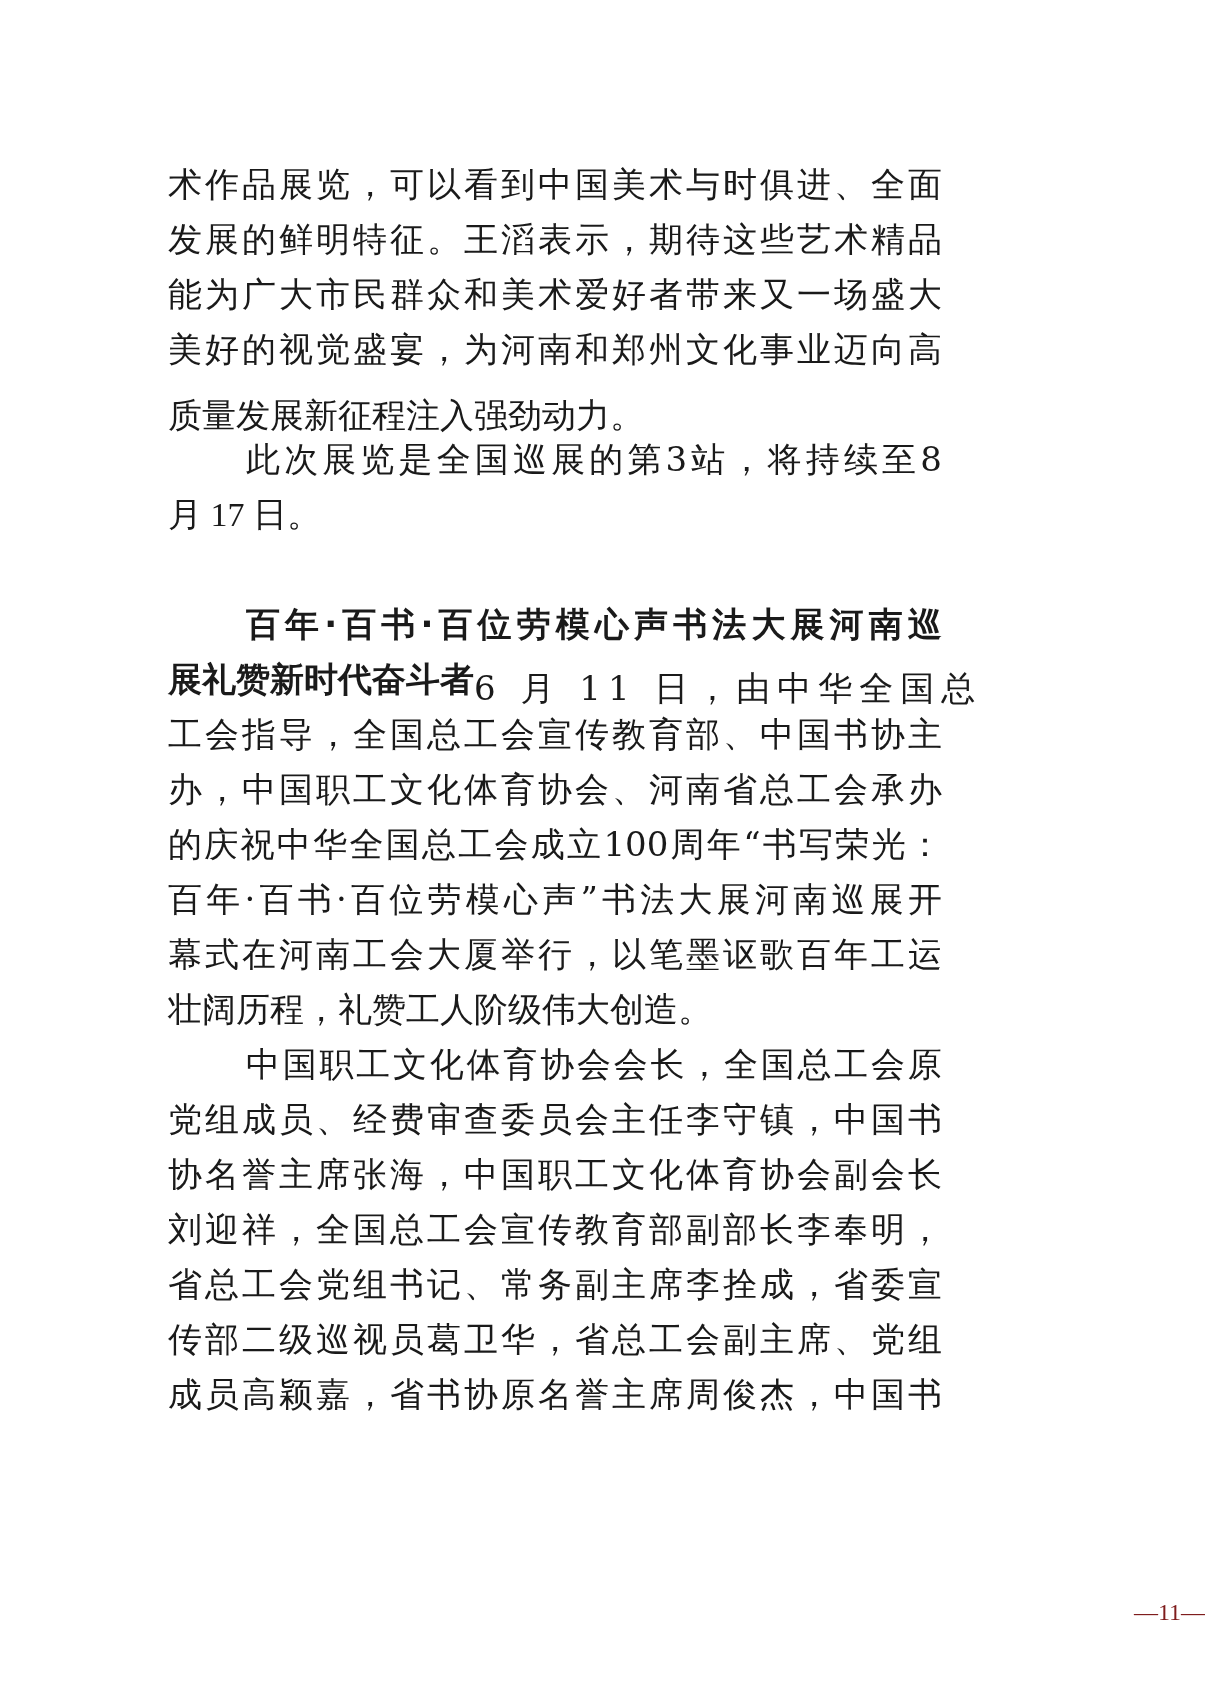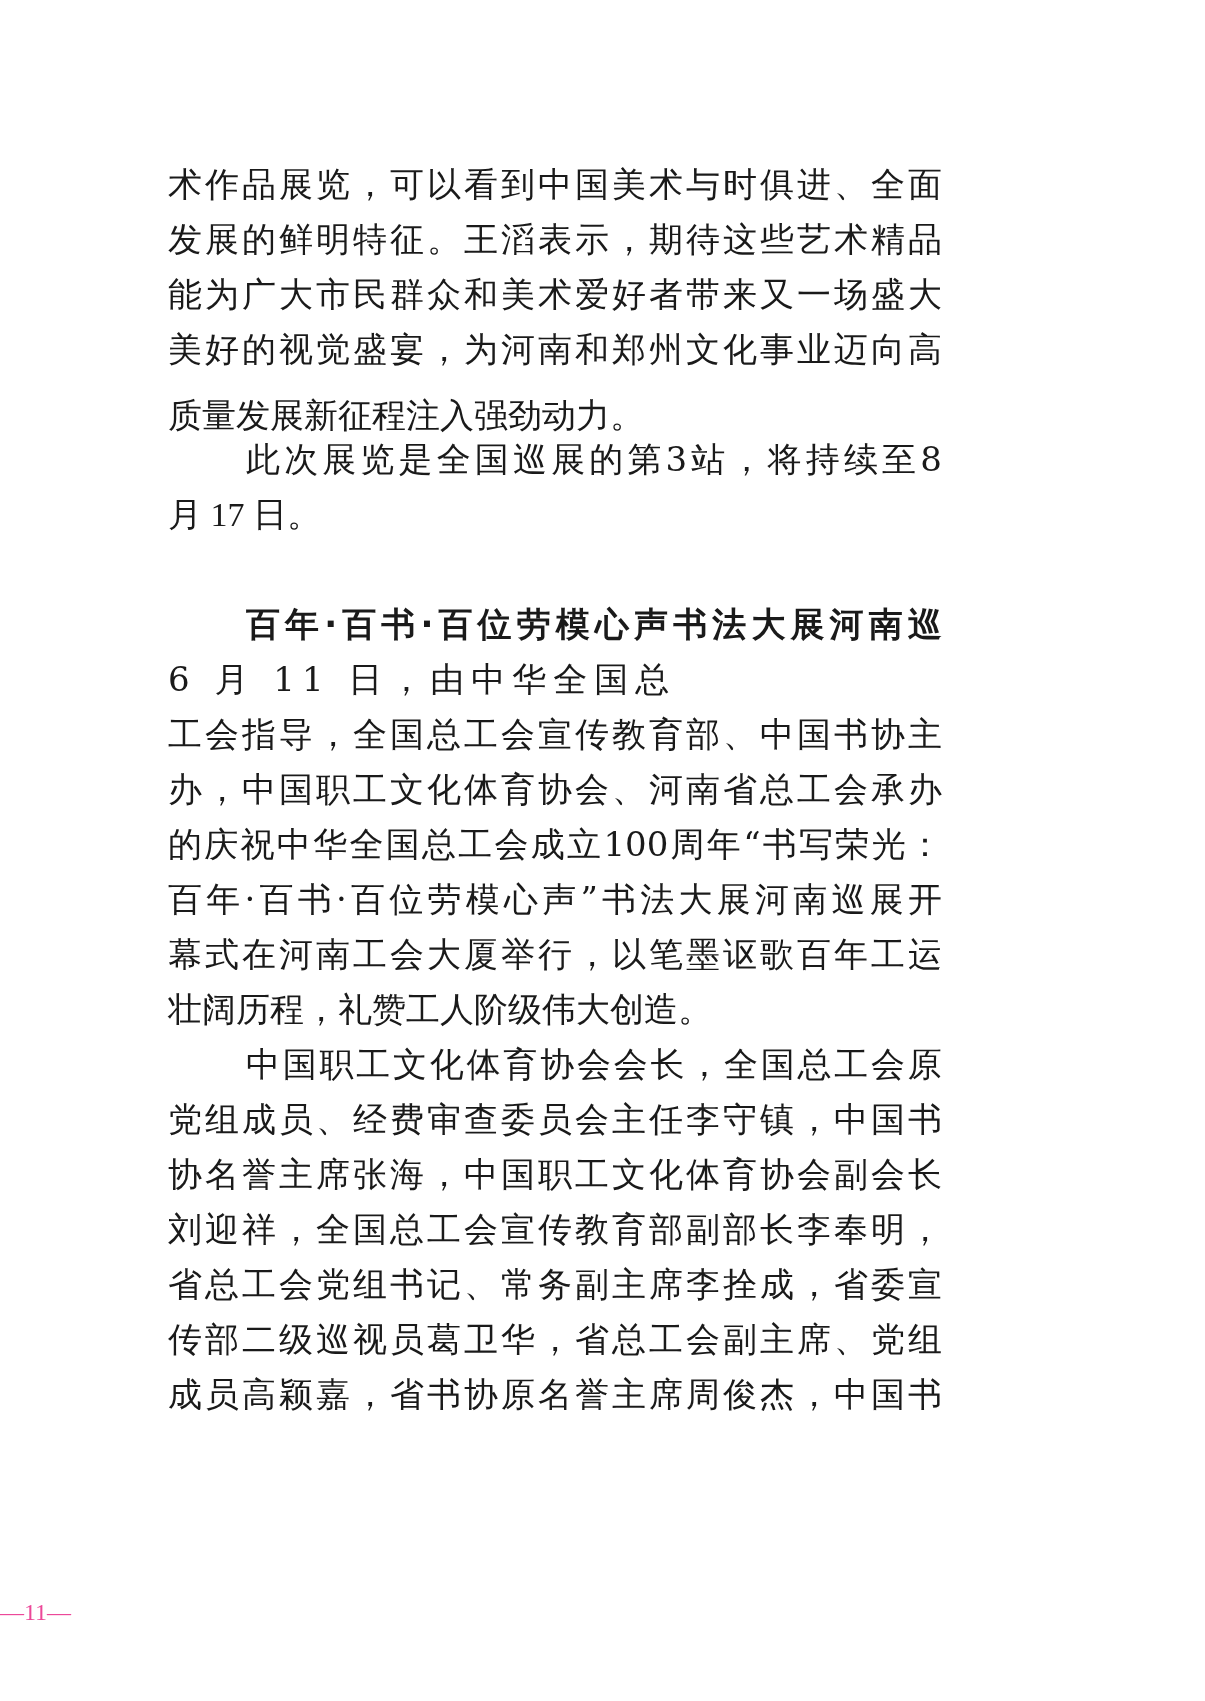--- a/index.html
+++ b/index.html
@@ -48,25 +48,25 @@
     }
     .heading {
       font-family: "DejaVu Sans", "Liberation Sans", sans-serif;
       font-weight: bold;
     }
     .page-number {
       position: absolute;
       top: 1597px;
       left: 0;
       width: 1205px;
-      text-align: left;
+      text-align: right;
       font-size: 24px;
       line-height: 30px;
       font-family: "Liberation Serif", serif;
-      color: #ec4899;
+      color: #7f1d1d;
     }
   </style>
 </head>
 <body>
 
 <div class="page">
   <div class="text-block" style="top:0;">
 
     <div class="line" style="top:157px;">
         <span style="display: flex; justify-content: space-between; width: 100%;">
@@ -212,21 +212,22 @@
           <span>书</span>
           <span>法</span>
           <span>大</span>
           <span>展</span>
           <span>河</span>
           <span>南</span>
           <span>巡</span>
         </span>
       </div>
     <div class="line last" style="top:652px; display:flex; justify-content:space-between;">
-      <span style="letter-spacing:7px;">6 月 11 日，由中华全国总</span>
+      <span class="heading">展礼赞新时代奋斗者</span>
+      <span style="letter-spacing:7px;margin-top:9px;">6 月 11 日，由中华全国总</span>
     </div>
     <div class="line" style="top:707px;">
         <span style="display: flex; justify-content: space-between; width: 100%;">
           <span>工</span>
           <span>会</span>
           <span>指</span>
           <span>导</span>
           <span>，</span>
           <span>全</span>
           <span>国</span>

